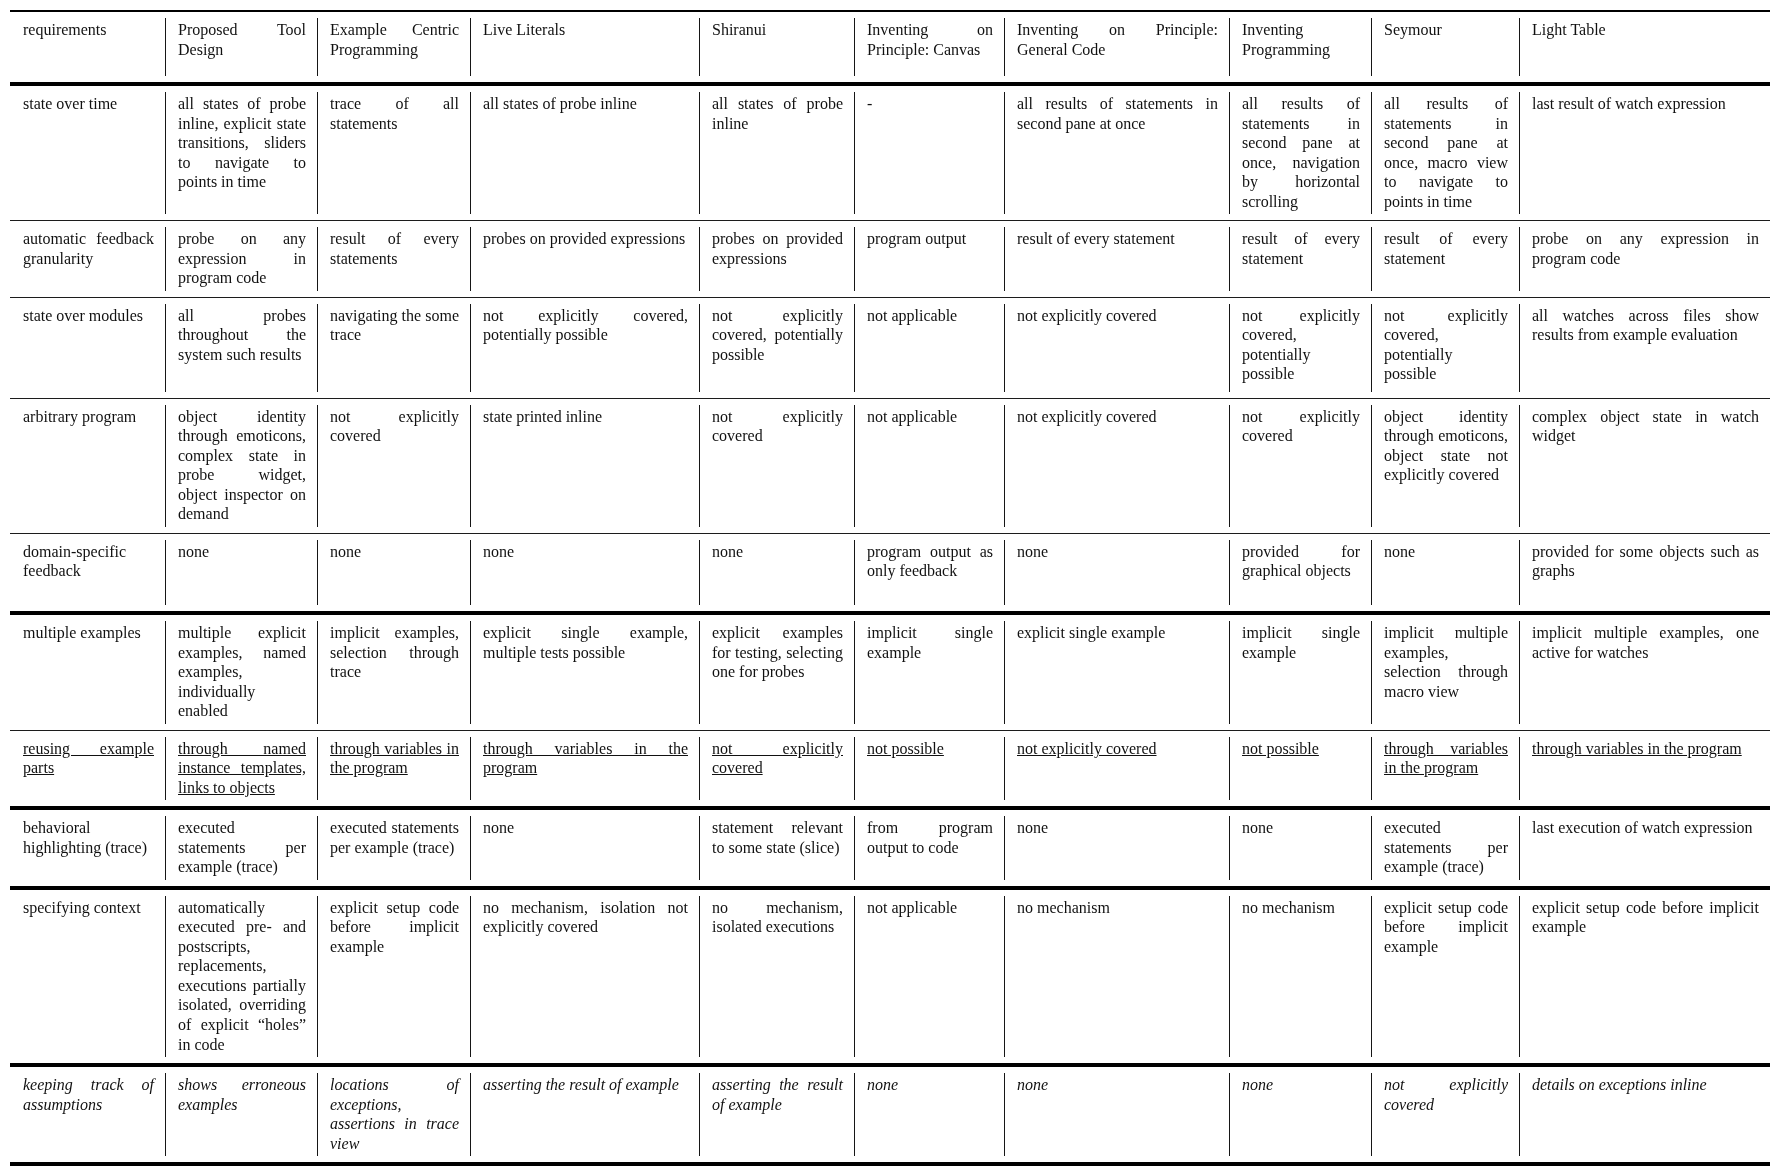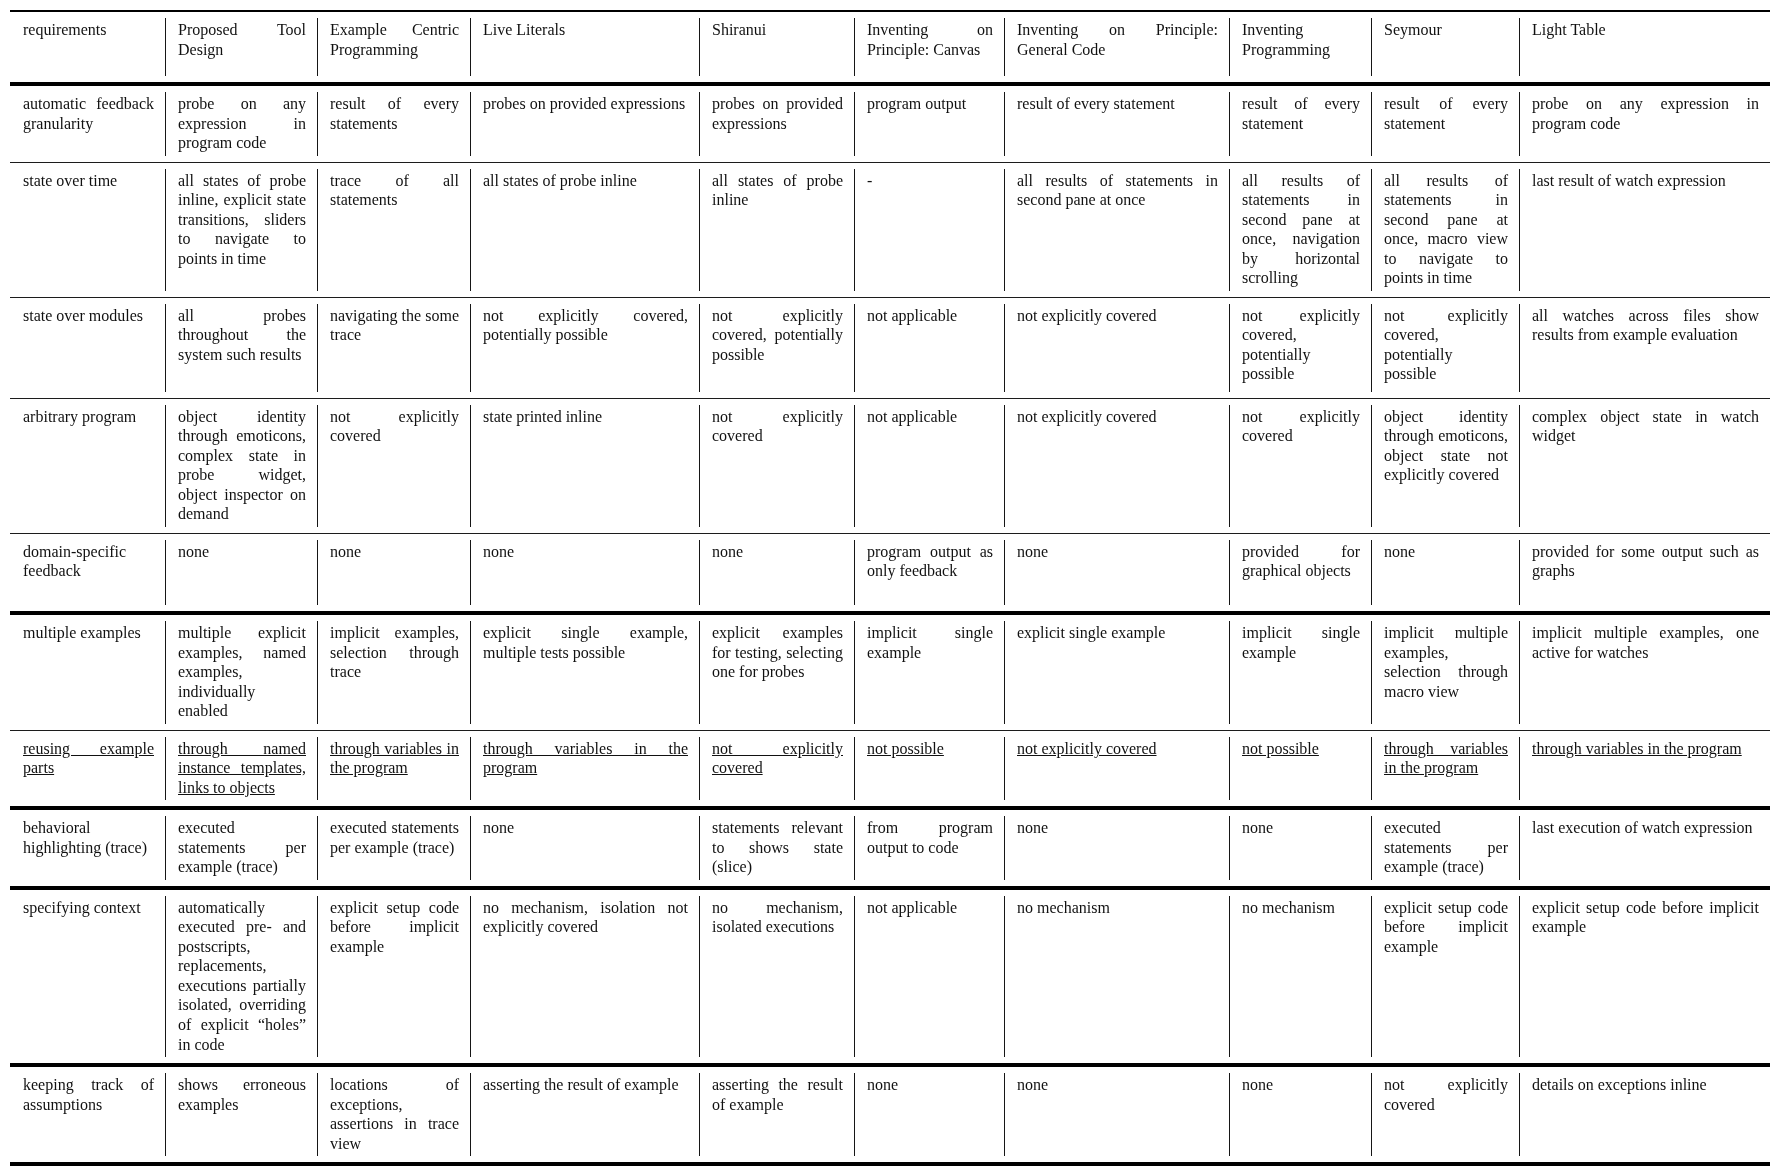--- a/index.html
+++ b/index.html
@@ -79,44 +79,44 @@
             <th>Live Literals</th>
             <th>Shiranui</th>
             <th>Inventing on Principle: Canvas</th>
             <th>Inventing on Principle: General Code</th>
             <th>Inventing Programming</th>
             <th>Seymour</th>
             <th>Light Table</th>
           </tr>
       </thead>
       <tbody>
+          <tr class="rule-thin" style="height: 117px;">
+            <td>state over time</td>
+            <td>all states of probe inline, explicit state transitions, sliders to navigate to points in time</td>
+            <td>trace of all statements</td>
+            <td>all states of probe inline</td>
+            <td>all states of probe inline</td>
+            <td>-</td>
+            <td>all results of statements in second pane at once</td>
+            <td>all results of statements in second pane at once, navigation by horizontal scrolling</td>
+            <td>all results of statements in second pane at once, macro view to navigate to points in time</td>
+            <td>last result of watch expression</td>
+          </tr>
           <tr class="rule-thin" style="height: 71px;">
             <td>automatic feedback granularity</td>
             <td>probe on any expression in program code</td>
             <td>result of every statements</td>
             <td>probes on provided expressions</td>
             <td>probes on provided expressions</td>
             <td>program output</td>
             <td>result of every statement</td>
             <td>result of every statement</td>
             <td>result of every statement</td>
             <td>probe on any expression in program code</td>
           </tr>
-          <tr class="rule-thin" style="height: 117px;">
-            <td>state over time</td>
-            <td>all states of probe inline, explicit state transitions, sliders to navigate to points in time</td>
-            <td>trace of all statements</td>
-            <td>all states of probe inline</td>
-            <td>all states of probe inline</td>
-            <td>-</td>
-            <td>all results of statements in second pane at once</td>
-            <td>all results of statements in second pane at once, navigation by horizontal scrolling</td>
-            <td>all results of statements in second pane at once, macro view to navigate to points in time</td>
-            <td>last result of watch expression</td>
-          </tr>
           <tr class="rule-thin" style="height: 101px;">
             <td>state over modules</td>
             <td>all probes throughout the system such results</td>
             <td>navigating the some trace</td>
             <td>not explicitly covered, potentially possible</td>
             <td>not explicitly covered, potentially possible</td>
             <td>not applicable</td>
             <td>not explicitly covered</td>
             <td>not explicitly covered, potentially possible</td>
             <td>not explicitly covered, potentially possible</td>
@@ -137,21 +137,21 @@
           <tr class="rule-thick" style="height: 80px;">
             <td>domain-specific feedback</td>
             <td>none</td>
             <td>none</td>
             <td>none</td>
             <td>none</td>
             <td>program output as only feedback</td>
             <td>none</td>
             <td>provided for graphical objects</td>
             <td>none</td>
-            <td>provided for some output such as graphs</td>
+            <td>provided for some objects such as graphs</td>
           </tr>
           <tr class="rule-thin" style="height: 94px;">
             <td>multiple examples</td>
             <td>multiple explicit examples, named examples, individually enabled</td>
             <td>implicit examples, selection through trace</td>
             <td>explicit single example, multiple tests possible</td>
             <td>explicit examples for testing, selecting one for probes</td>
             <td>implicit single example</td>
             <td>explicit single example</td>
             <td>implicit single example</td>
@@ -168,40 +168,40 @@
             <td>not explicitly covered</td>
             <td>not possible</td>
             <td>through variables in the program</td>
             <td>through variables in the program</td>
           </tr>
           <tr class="rule-thick" style="height: 76px;">
             <td>behavioral highlighting (trace)</td>
             <td>executed statements per example (trace)</td>
             <td>executed statements per example (trace)</td>
             <td>none</td>
-            <td>statements relevant to shows state (slice)</td>
+            <td>statement relevant to some state (slice)</td>
             <td>from program output to code</td>
             <td>none</td>
             <td>none</td>
             <td>executed statements per example (trace)</td>
             <td>last execution of watch expression</td>
           </tr>
           <tr class="rule-thick" style="height: 176px;">
             <td>specifying context</td>
             <td>automatically executed pre- and postscripts, replacements, executions partially isolated, overriding of explicit “holes” in code</td>
             <td>explicit setup code before implicit example</td>
             <td>no mechanism, isolation not explicitly covered</td>
             <td>no mechanism, isolated executions</td>
             <td>not applicable</td>
             <td>no mechanism</td>
             <td>no mechanism</td>
             <td>explicit setup code before implicit example</td>
             <td>explicit setup code before implicit example</td>
           </tr>
-          <tr class="rule-thick" style="height: 76px;">
+          <tr class="rule-thick" style="height: 76px; font-style: italic;">
             <td>keeping track of assumptions</td>
             <td>shows erroneous examples</td>
             <td>locations of exceptions, assertions in trace view</td>
             <td>asserting the result of example</td>
             <td>asserting the result of example</td>
             <td>none</td>
             <td>none</td>
             <td>none</td>
             <td>not explicitly covered</td>
             <td>details on exceptions inline</td>

